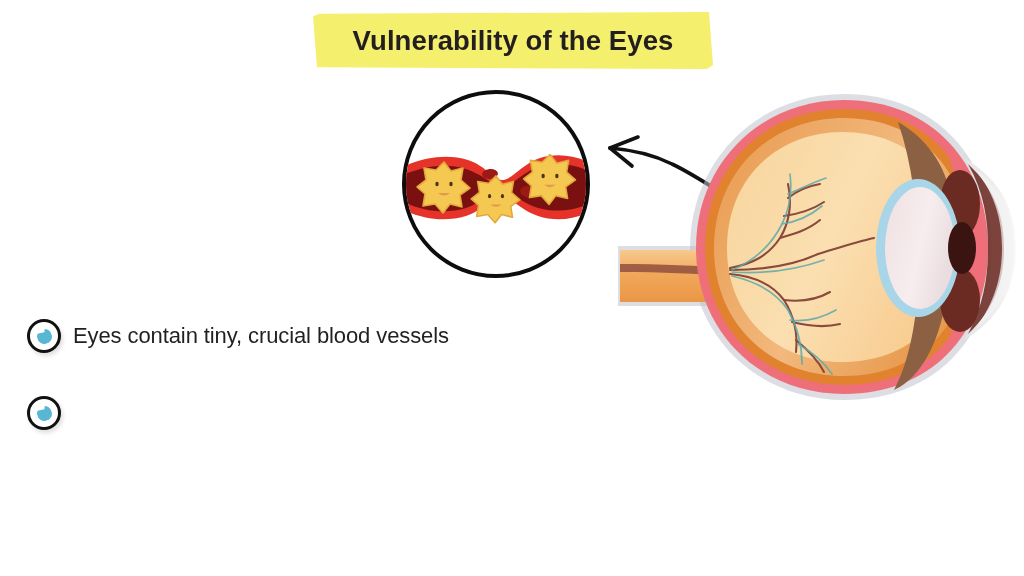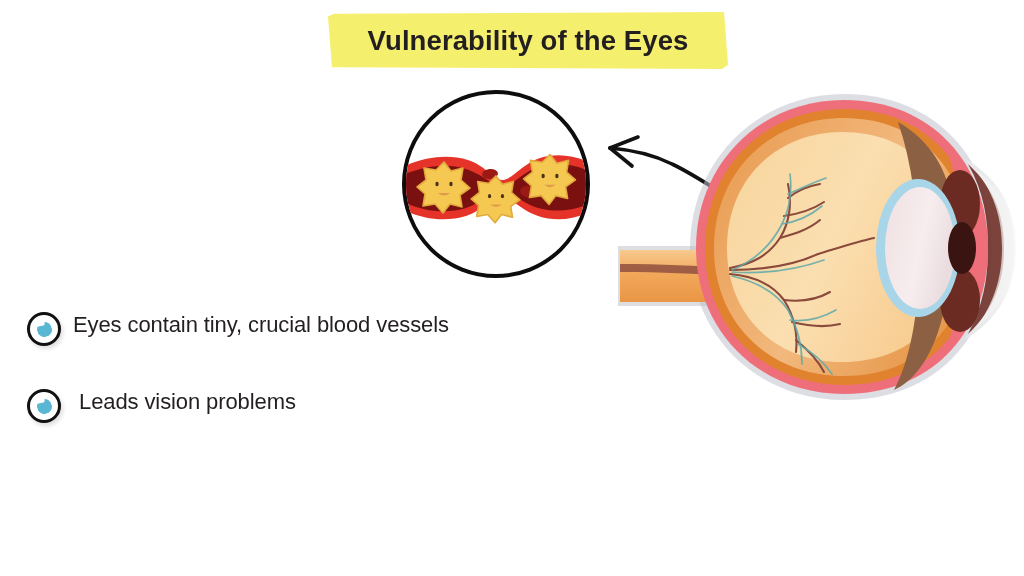--- a/index.html
+++ b/index.html
@@ -6,21 +6,21 @@
   html, body {
     width:1024px; height:576px;
     background:#ffffff;
     font-family:"Liberation Sans", sans-serif;
     overflow:hidden;
   }
   #stage { position:relative; width:1024px; height:576px; background:#fff; }
 
   
   .title-wrap {
-    position:absolute; left:328px; top:12px;
+    position:absolute; left:313px; top:12px;
     width:400px; height:57px;
   }
   .title-band {
     position:absolute; inset:0;
     background:#F5EF6E;
     clip-path: polygon(1.5% 3%, 99% 0%, 100% 93%, 98.5% 100%, 1% 97%, 0% 8%);
   }
   .title-text {
     position:absolute; inset:0;
     display:flex; align-items:center; justify-content:center;
@@ -41,21 +41,21 @@
 
   
   .arrow { position:absolute; left:596px; top:134px; width:190px; height:100px; }
 
   
   .eye-illo { position:absolute; left:612px; top:78px; width:412px; height:330px; }
 
   
   .bullets { position:absolute; left:0; top:312px; width:840px; }
   .bullet-row {
-    position:relative; display:flex; align-items:flex-start;
+    position:relative; display:flex; align-items:center;
     height:48px; margin-bottom:29px;
   }
   .bullet-icon {
     position:relative; flex:0 0 auto;
     width:34px; height:34px; margin-left:27px;
     border-radius:50%;
     background:#ffffff;
     border:3.6px solid #111111;
     box-shadow:2px 3px 4px rgba(0,0,0,.13);
     display:flex; align-items:center; justify-content:center;
@@ -231,18 +231,17 @@
         <div class="pupil"></div>
       </div>
       <div class="bullet-text">Eyes contain tiny, crucial blood vessels</div>
     </div>
 
 
     <div class="bullet-row r3">
       <div class="bullet-icon">
         <div class="pupil"></div>
       </div>
-      <div class="bullet-text">Leads vision problems</div>
     </div>
 
   </div>
 
 </div>
 
 </body></html>

